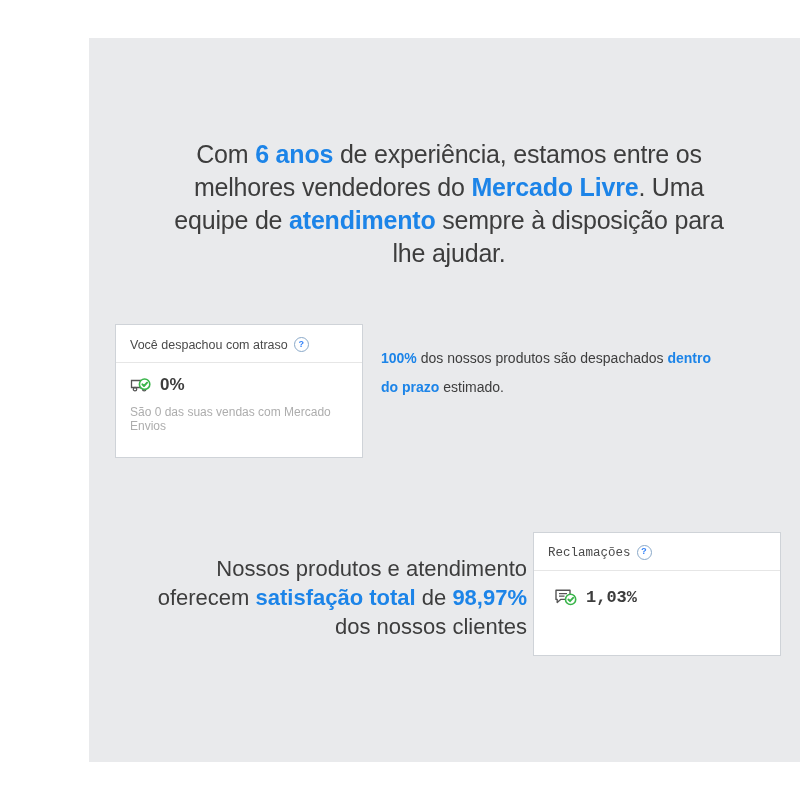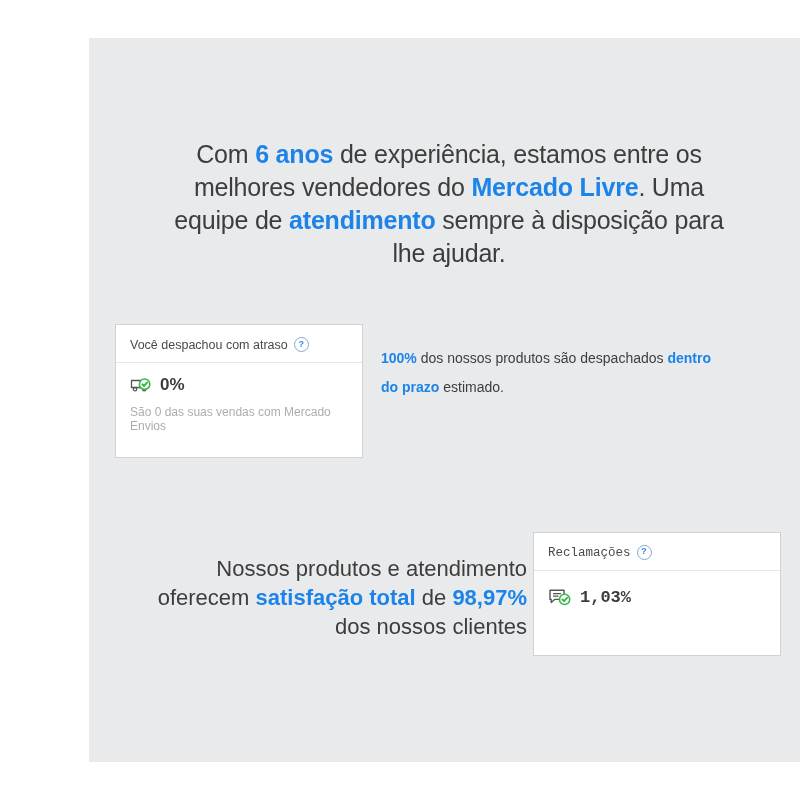--- a/index.html
+++ b/index.html
@@ -126,21 +126,21 @@
     color: #3d3d3d;
   }
   .card-claims {
     left: 444px;
     top: 494px;
     width: 248px;
     height: 124px;
     font-family: Liberation Mono, monospace;
   }
   .claims-body {
-    padding: 16px 14px 0 14px;
+    padding: 16px 14px 0 20px;
   }
 
   
   svg { display: block; }
 </style>
 </head>
 <body>
 
 <div class="page">
   <div class="panel">

